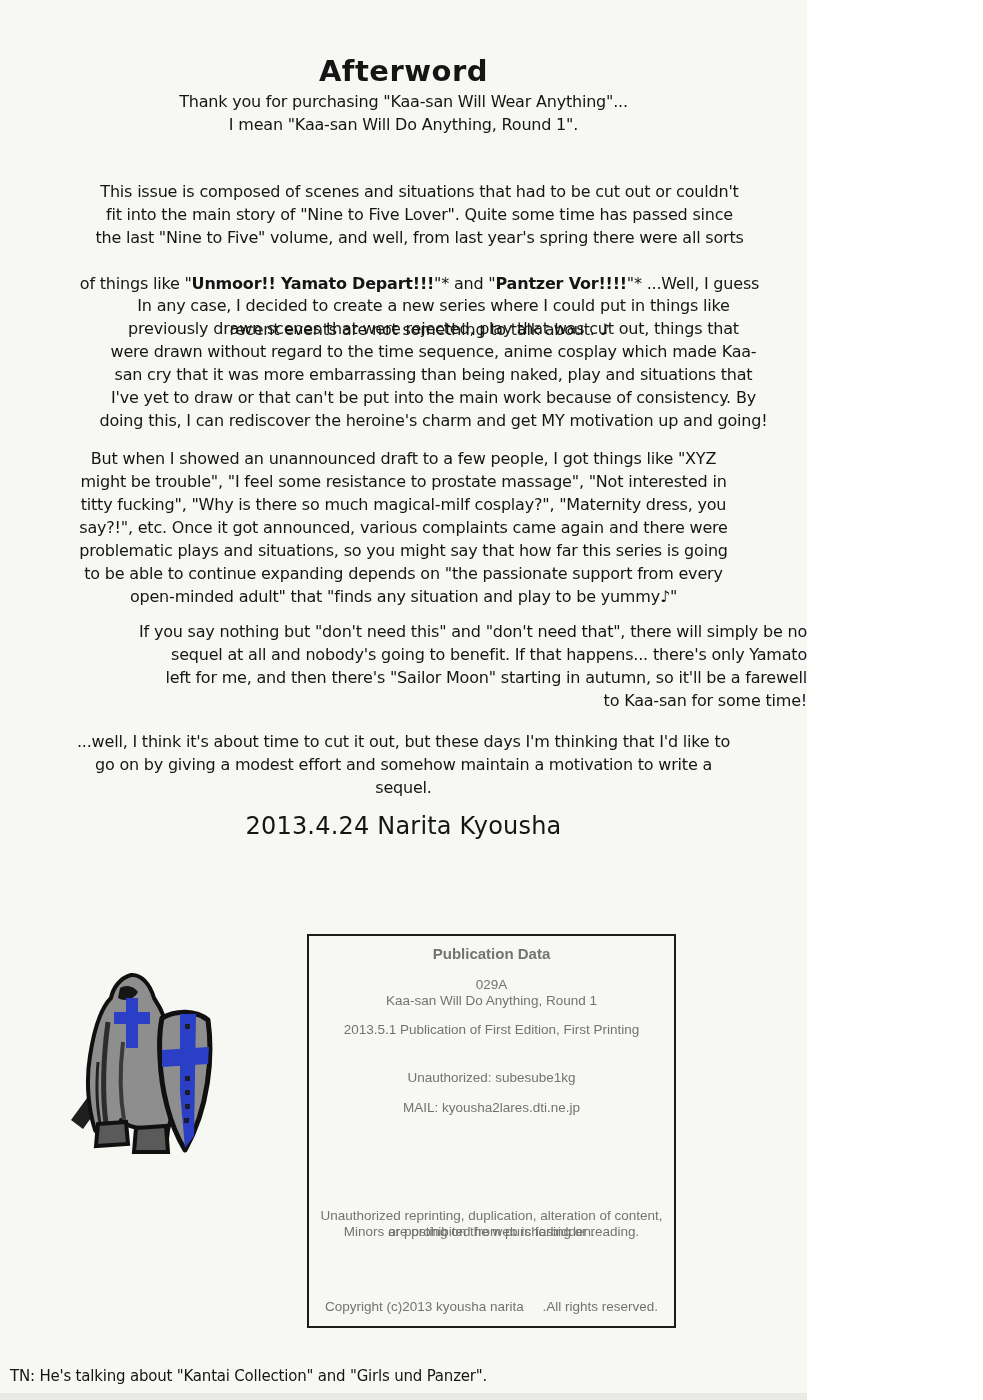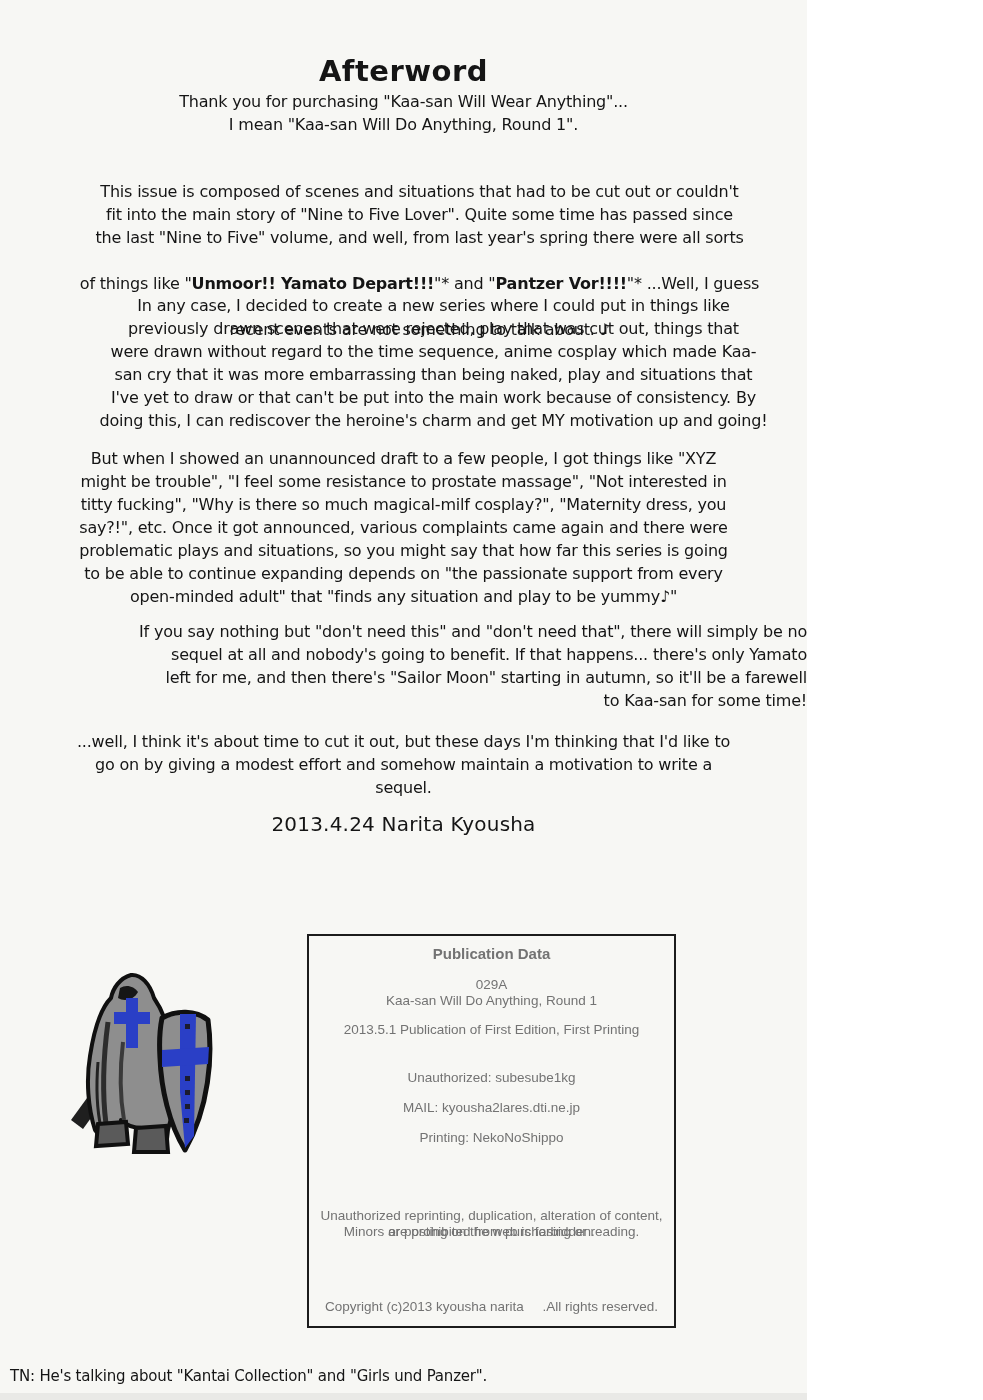--- a/index.html
+++ b/index.html
@@ -30,21 +30,21 @@
   .intro{top:90px;}
   .p-production{top:157px;}
   .p-newseries{top:294px;margin-left:30px;}
   .p-complaints{top:447px;}
   .p-warning{top:620px;text-align:right;}
   .p-closing{top:730px;}
   .line{white-space:pre-line;padding-left:32px;}
   .bold{font-weight:bold;}
   .signature{
     top:812px;
-    font-size:20px;
+    font-size:24px;
     letter-spacing:0.2px;
   }
   .knight{
     position:absolute;
     left:68px;top:972px;
     width:148px;height:184px;
   }
   .pubbox{
     position:absolute;
     left:307px;top:934px;
@@ -170,21 +170,20 @@
     </g>
   </svg>
 
   <div class="pubbox">
     <div class="pb-line pb-title">Publication Data</div>
     <div class="pb-line pb-code">029A
 Kaa-san Will Do Anything, Round 1</div>
     <div class="pb-line pb-edition">2013.5.1 Publication of First Edition, First Printing</div>
     <div class="pb-line pb-publisher">Unauthorized: subesube1kg</div>
     <div class="pb-line pb-mail">MAIL: kyousha2lares.dti.ne.jp</div>
-    <div class="pb-line pb-printing">Printing: NekoNoShippo</div>
     <div class="pb-line pb-reprint">Unauthorized reprinting, duplication, alteration of content,
 or posting on the web is forbidden.</div>
     <div class="pb-line pb-minors">Minors are prohibited from purchasing or reading.</div>
     <div class="pb-line pb-copyright">Copyright (c)2013 kyousha narita&nbsp;&nbsp;&nbsp;&nbsp;&nbsp;.All rights reserved.</div>
   </div>
 
   <div class="tn">TN: He's talking about "Kantai Collection" and "Girls und Panzer".</div>
 
   <div class="scan-edge"></div>
 

